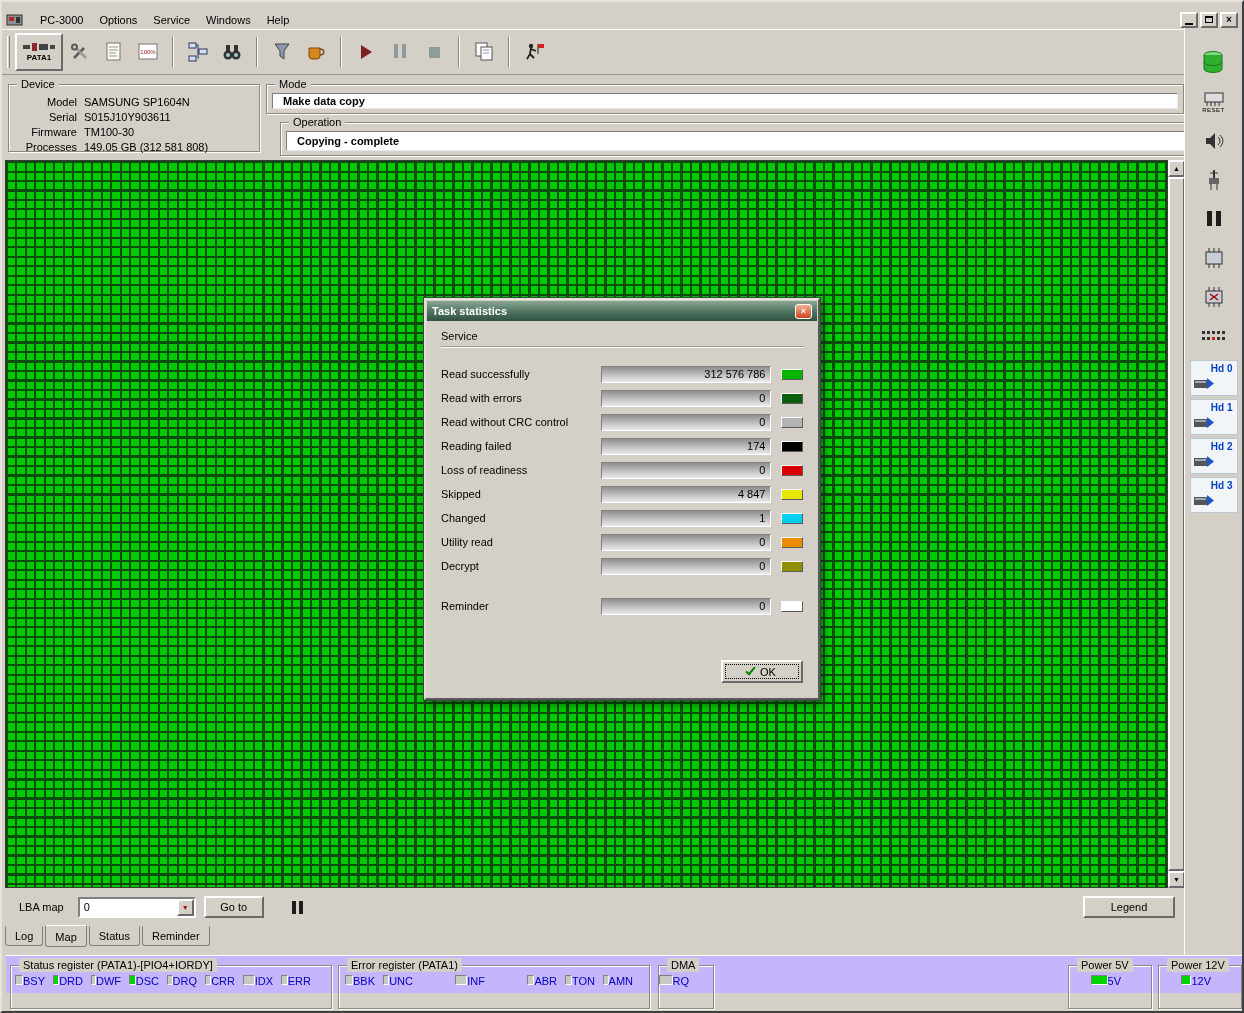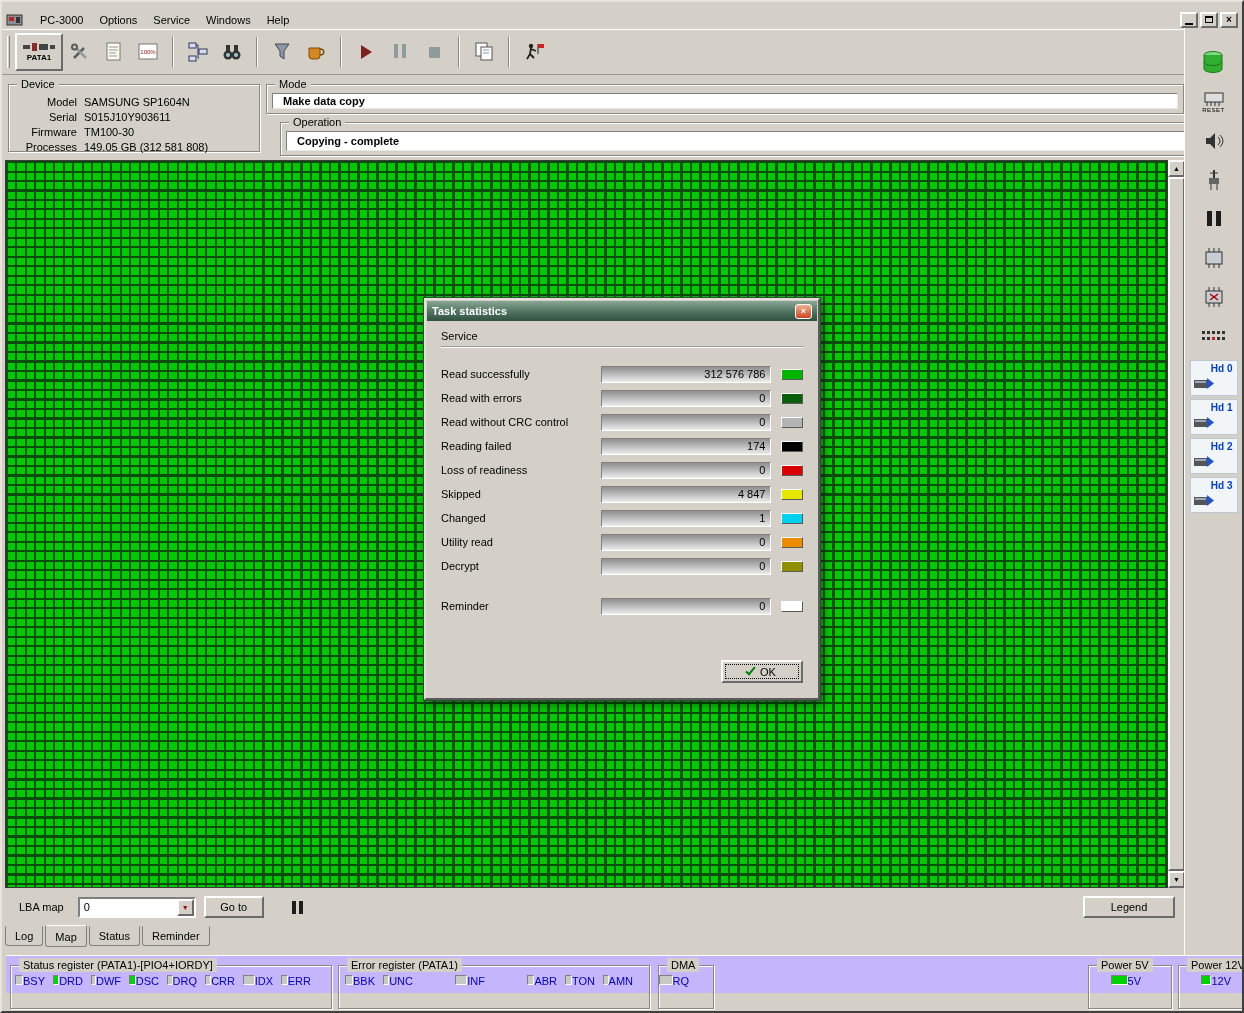--- a/index.html
+++ b/index.html
@@ -79,21 +79,21 @@
   
   .statusbar { position:absolute; left:6px; right:2px; top:955px; height:38px; border-top:1px solid #fff; background:#c4b5fd; }
   .statgroup { top:9px; height:44px; padding-top:9px; display:flex; align-items:flex-start; }
   .bit { display:flex; flex-direction:row; align-items:center; width:30px; margin-right:8px; }
   .bit-gap { margin-left:34px; }
   .led { width:18px; height:10px; border:1px solid; border-color:#808080 #fff #fff #808080; margin-bottom:2px; }
   .bit-label { color:#0000bd; }
   .sr-group { left:4px; width:322px; padding-left:4px; }
   .er-group { left:332px; width:312px; padding-left:6px; }
   .dma-group { left:652px; width:56px; justify-content:flex-start; }
-  .pw-group { width:84px; justify-content:center;margin-left:20px; }
+  .pw-group { width:84px; justify-content:center; }
   .pw5 { left:1062px; } .pw12 { left:1152px; }
 
   
   .sidebar { position:absolute; top:28px; right:2px; width:58px; bottom:58px; background:#d4d0c8; border-left:1px solid #fff; display:flex; flex-direction:column; align-items:center; padding-top:20px; }
   .side-icon { width:40px; height:30px; display:flex; flex-direction:column; align-items:center; justify-content:center; margin-bottom:9px; }
   .reset-txt { font-size:6px; letter-spacing:0.5px; }
   .bigpause span { display:inline-block; width:5px; height:15px; background:#1c1c1c; margin:0 2px; }
   .hd-btn { width:48px; height:36px; position:relative; background:#f2f5f8; border:1px solid #bcc8d4; margin-bottom:3px; }
   .hd-label { position:absolute; top:2px; right:4px; color:#0040c8; font-weight:bold; font-size:10px; }
   .hd-ico { position:absolute; left:2px; bottom:2px; }

